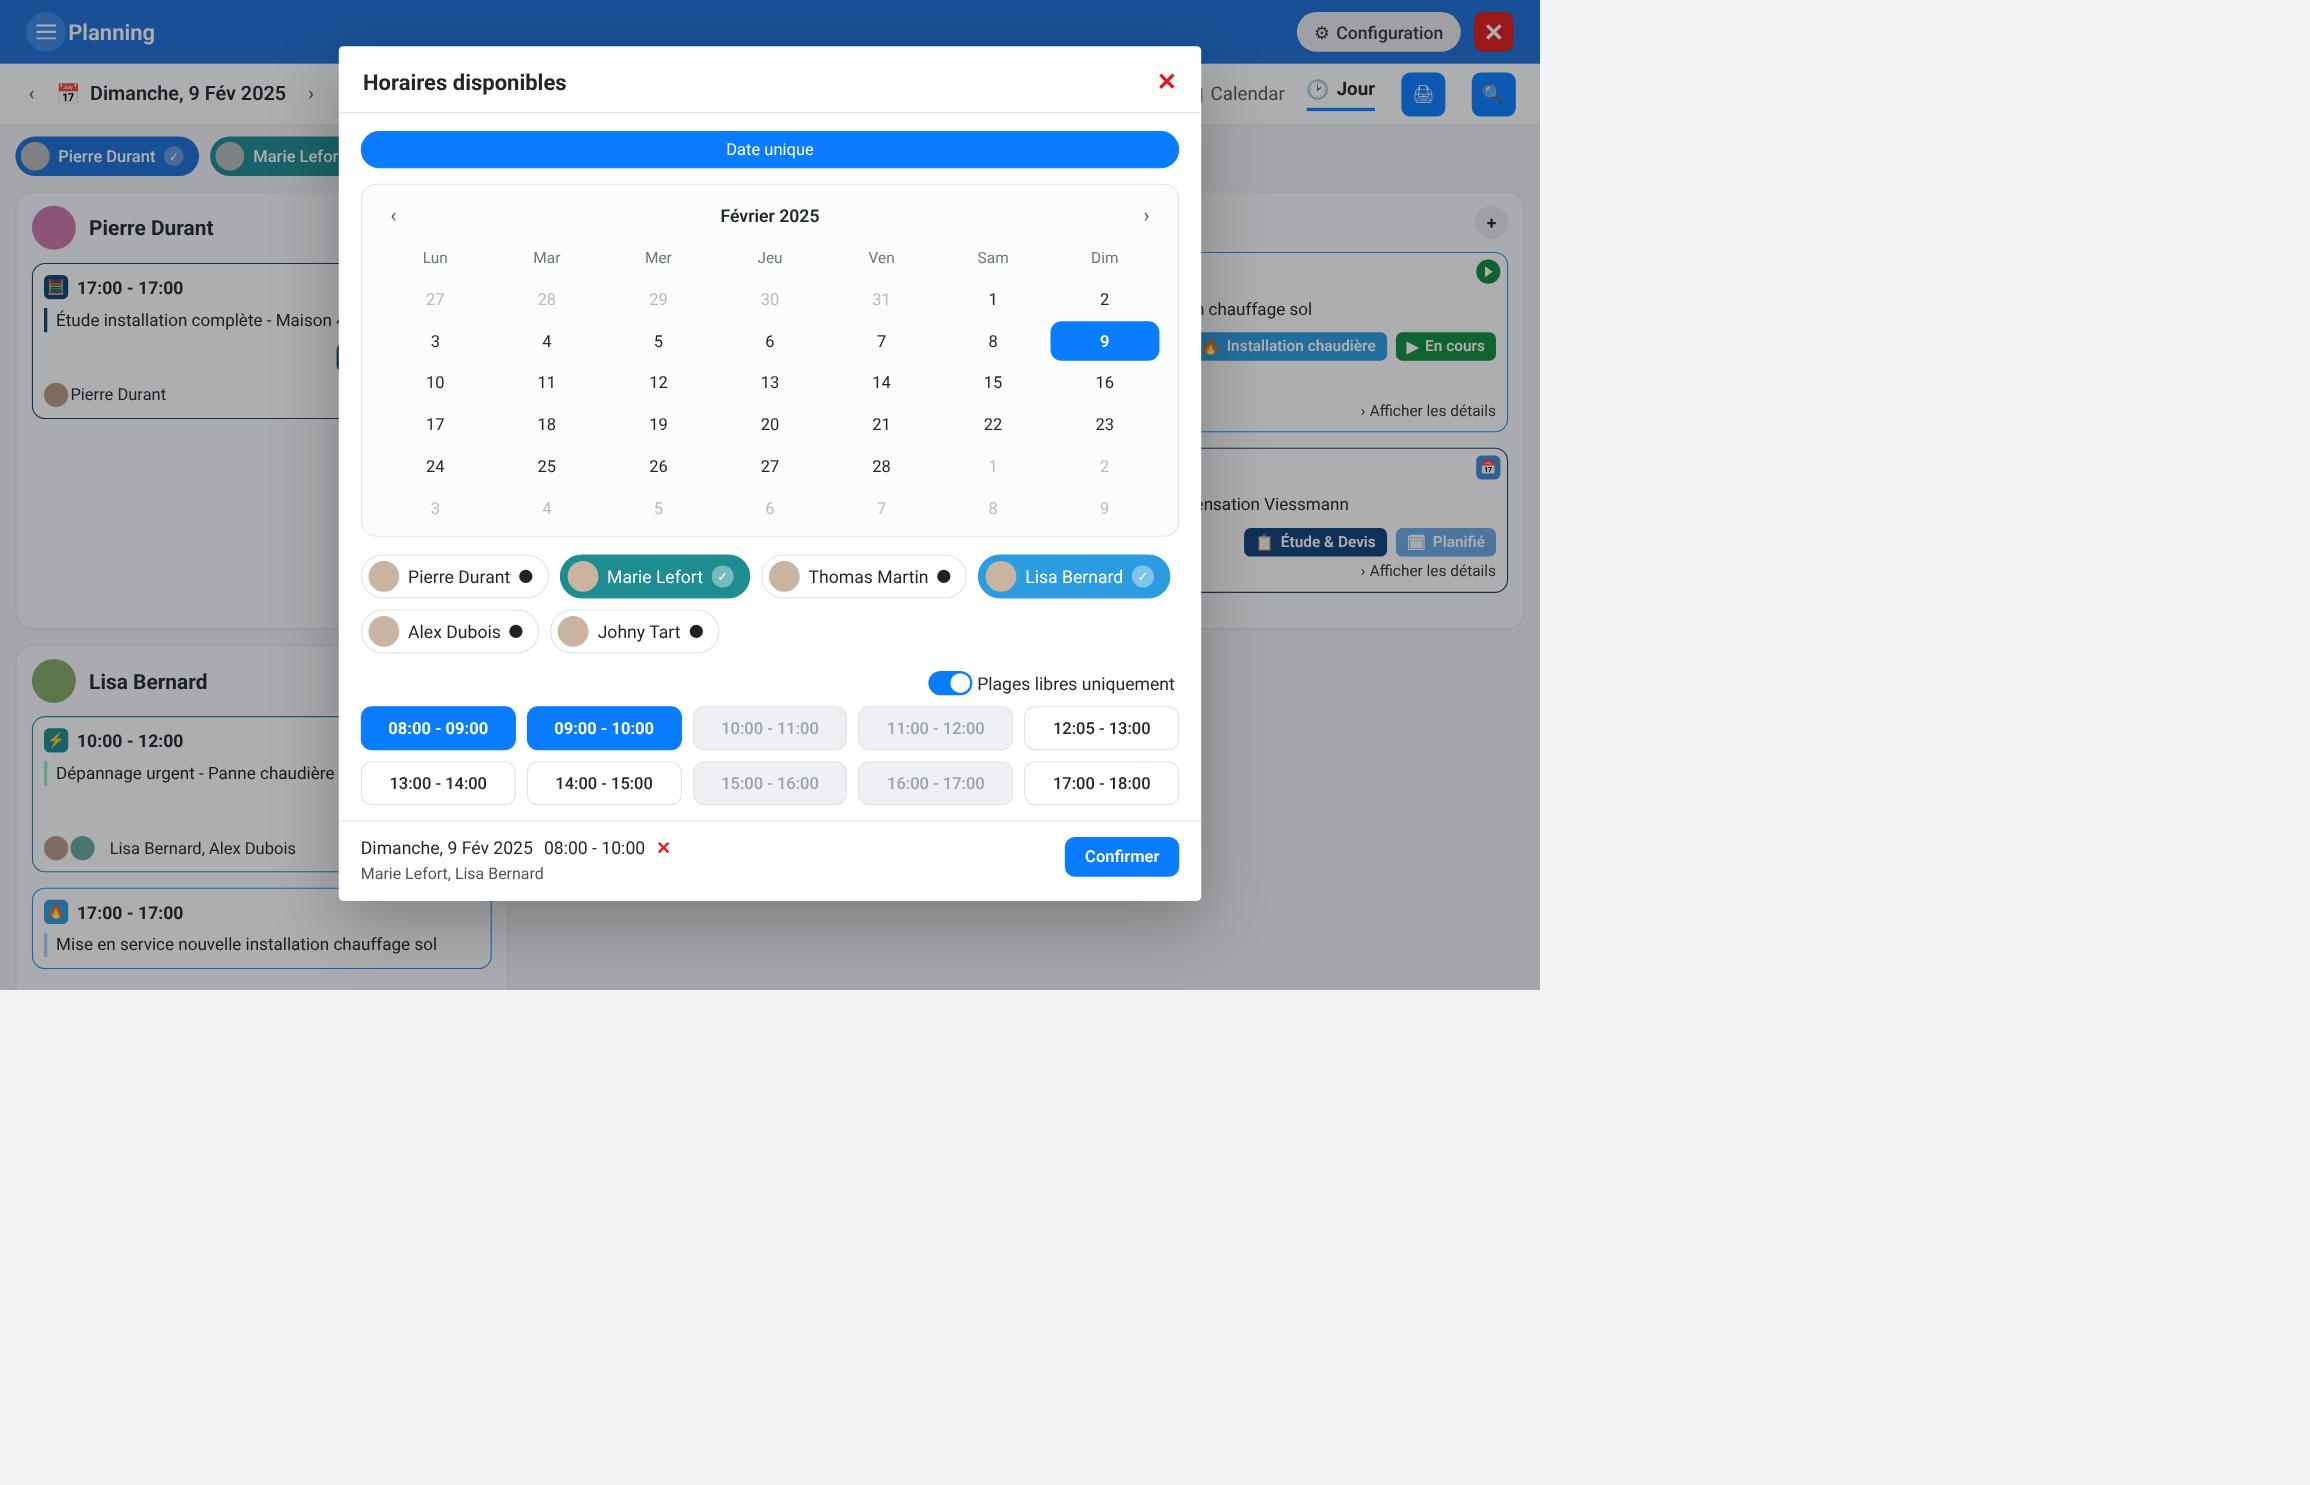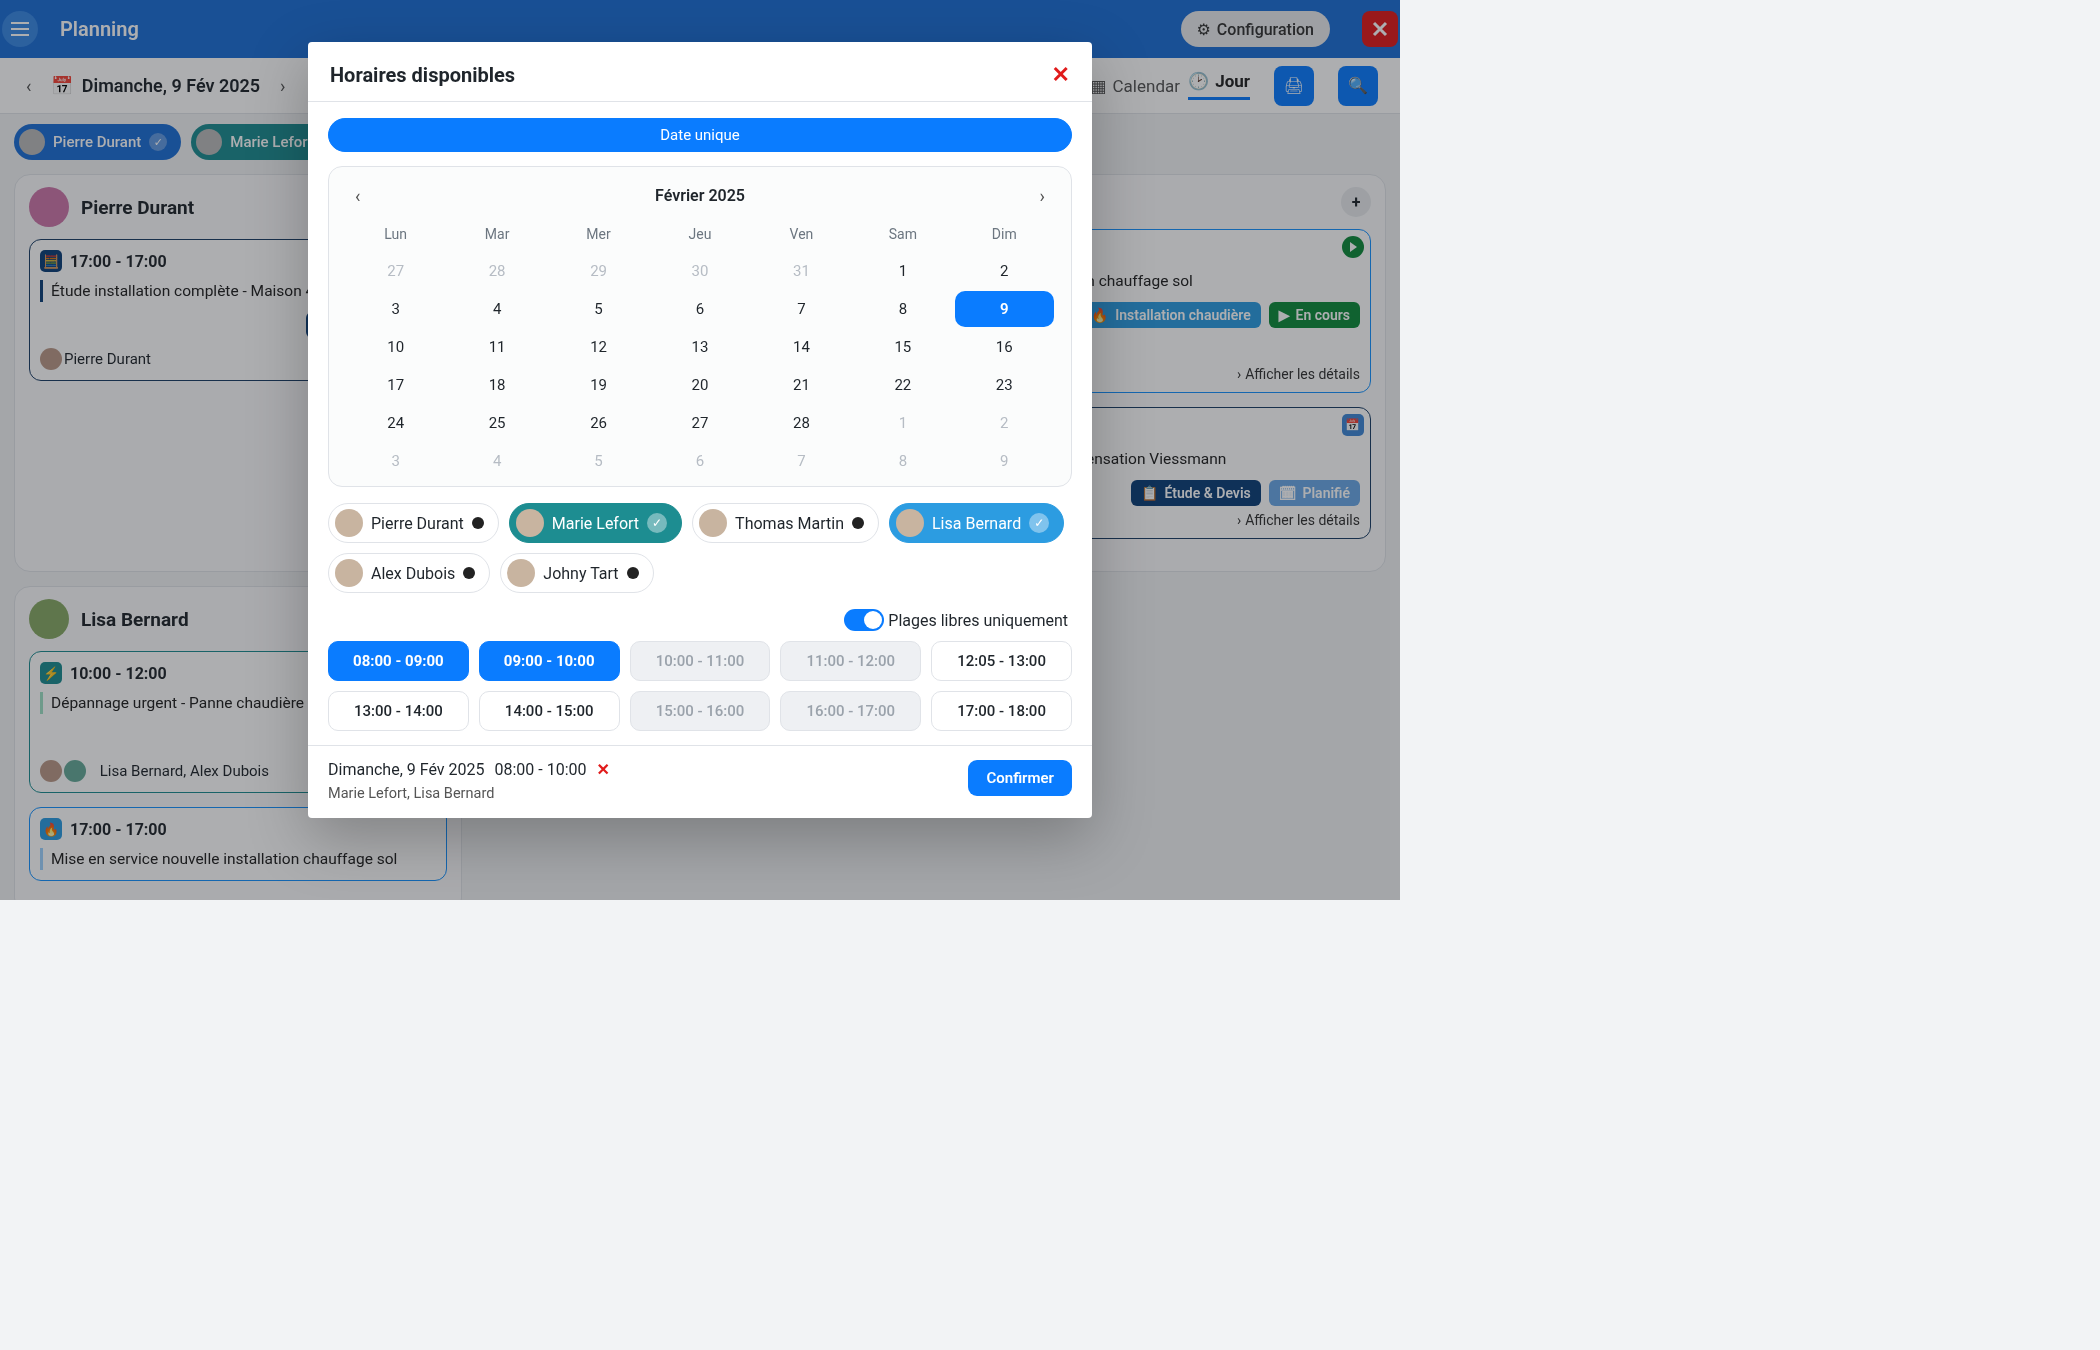--- a/index.html
+++ b/index.html
@@ -12,33 +12,33 @@
     --red:#e11b1b;
     --bg:#f2f3f5;
     --border:#e0e3e8;
     --text:#1f252b;
     --muted:#7d8893;
   }
   *{box-sizing:border-box;font-family:-apple-system,BlinkMacSystemFont,"Segoe UI",Roboto,Helvetica,Arial,sans-serif;}
   body{margin:0;background:var(--bg);color:var(--text);width:1400px;height:900px;overflow:hidden;position:relative;}
 
   
-  .topbar{height:58px;background:var(--blue);display:flex;align-items:center;padding:0 2px;color:#fff;gap:22px}
+  .topbar{height:58px;background:var(--blue);display:flex;align-items:center;padding:0 24px;color:#fff;gap:2px}
   .hamburger{width:36px;height:36px;border-radius:50%;background:#3a89e4;display:flex;align-items:center;justify-content:center;cursor:pointer}
   .app-title{font-size:20px;font-weight:600}
   .topbar .spacer{flex:1}
   .config-btn{background:#e8eaed;color:#333;border-radius:18px;height:36px;padding:0 16px;display:flex;align-items:center;gap:6px;font-weight:500;font-size:16px}
   .close-red{width:36px;height:36px;border-radius:8px;background:var(--red);display:flex;align-items:center;justify-content:center;margin-left:10px}
 
   
   .datebar{height:56px;background:#fff;border-bottom:1px solid var(--border);display:flex;align-items:center;padding:0 22px;gap:16px}
   .chev{font-size:18px;color:#555;cursor:pointer;padding:4px}
   .cur-date{display:flex;align-items:center;gap:8px;font-weight:600;font-size:18px}
   .datebar .spacer{flex:1}
-  .viewmode{display:flex;align-items:center;gap:8px;font-size:17px;color:#555}
+  .viewmode{display:flex;align-items:center;gap:20px;font-size:17px;color:#555}
   .viewmode .active{font-weight:700;color:#222;border-bottom:3px solid var(--blue-bright);padding-bottom:6px}
   .sq-btn{width:40px;height:40px;border-radius:8px;background:var(--blue-bright);color:#fff;display:inline-flex;align-items:center;justify-content:center;margin-left:8px}
 
   
   .filters{padding:10px 14px;display:flex;gap:10px;align-items:center}
   .chip{display:inline-flex;align-items:center;gap:8px;border-radius:20px;height:36px;padding:0 14px 0 5px;font-size:15px;font-weight:500}
   .chip .av{width:26px;height:26px;border-radius:50%;background:#bbb;display:inline-block;overflow:hidden}
   .chip.blue{background:var(--blue);color:#fff}
   .chip.teal{background:var(--teal);color:#fff}
   .chip .check{width:18px;height:18px;border-radius:50%;background:rgba(255,255,255,.3);display:inline-flex;align-items:center;justify-content:center;font-size:11px}

